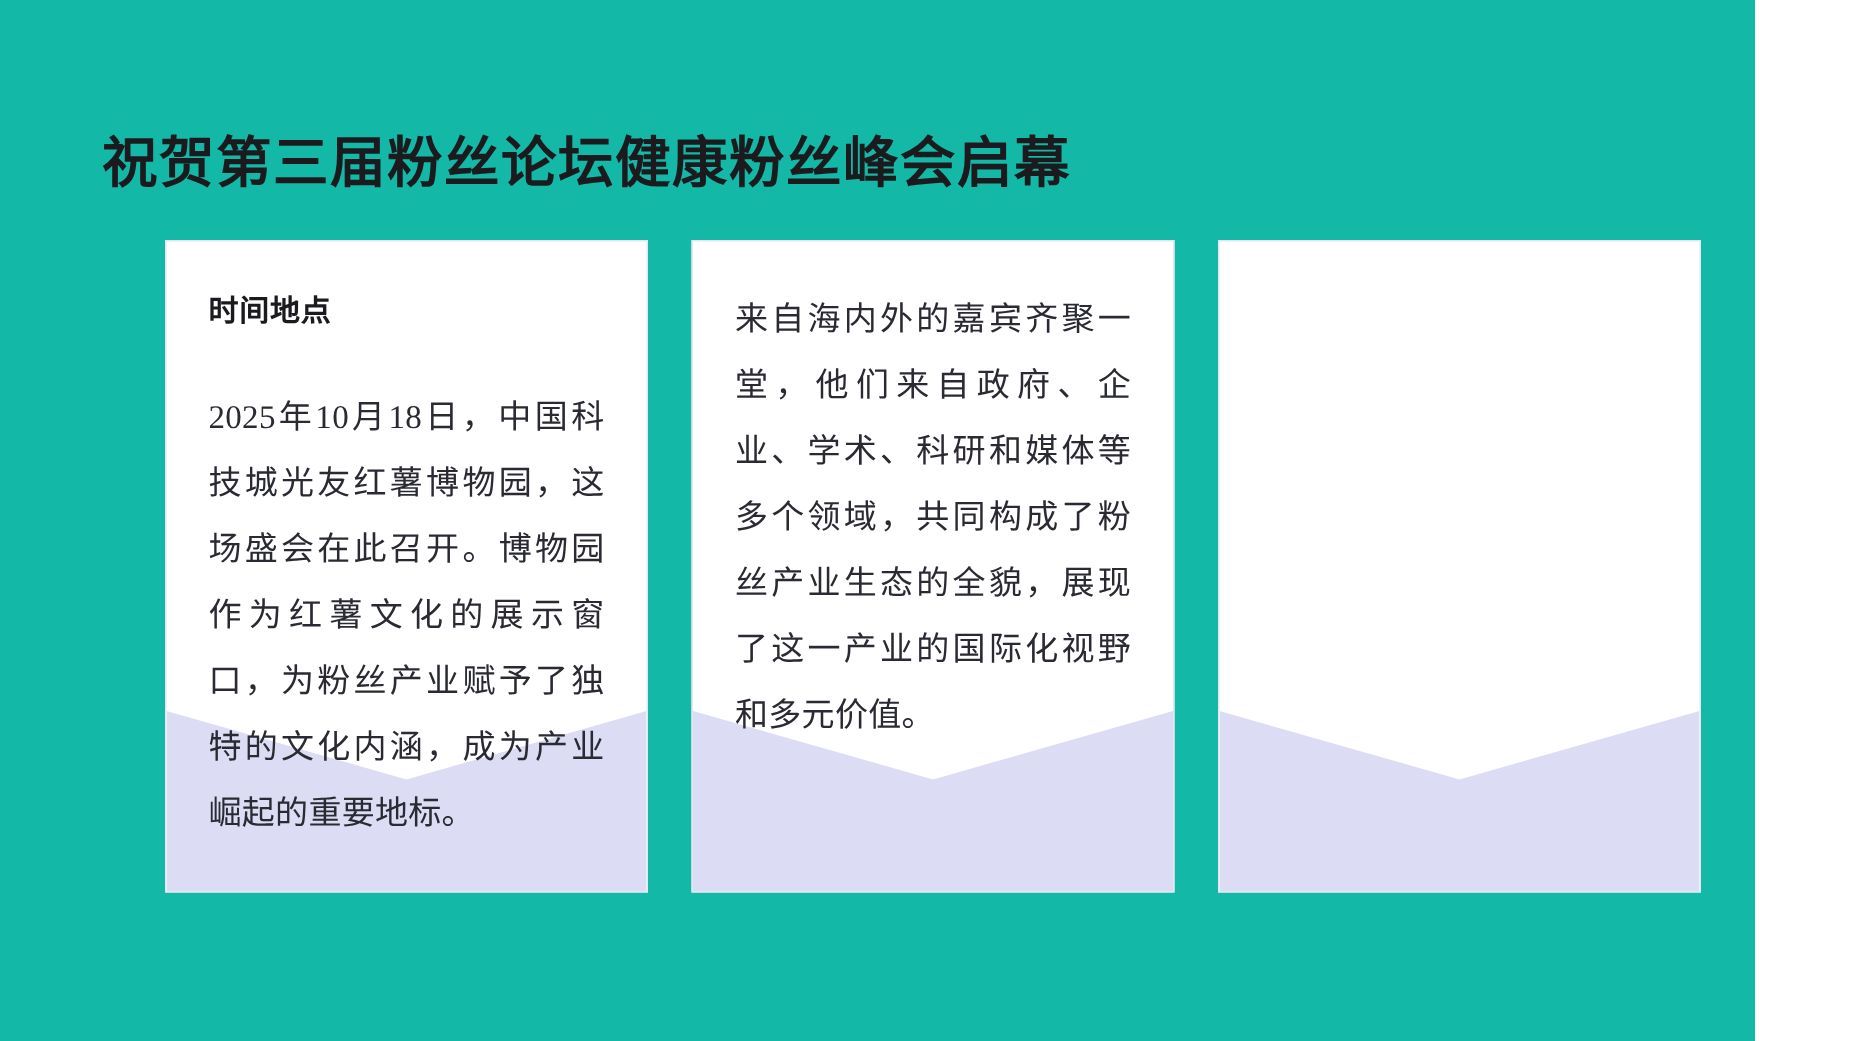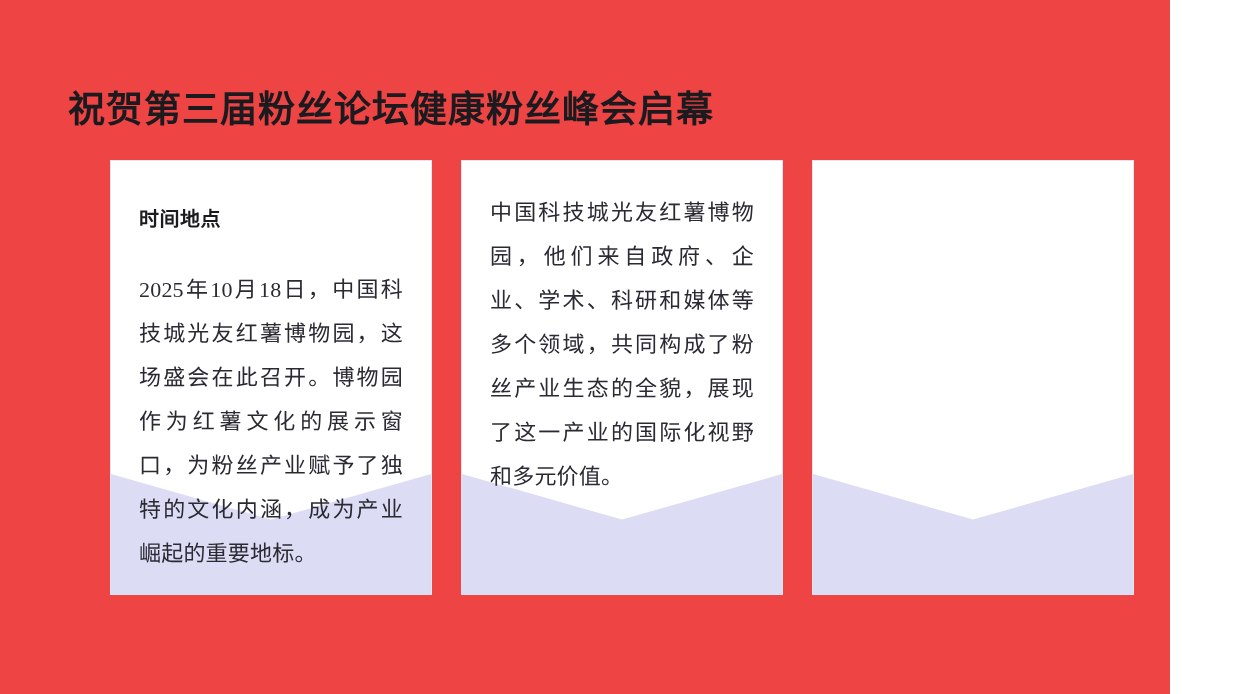--- a/index.html
+++ b/index.html
@@ -12,21 +12,21 @@
     height: 694px;
     background: #ffffff;
     font-family: "Liberation Serif", "DejaVu Serif", serif;
     overflow: hidden;
   }
 
   .slide {
     position: relative;
     width: 1170px;
     height: 694px;
-    background: #ef4444;
+    background: #14b8a6;
     box-sizing: border-box;
   }
 
   .slide-title {
     position: absolute;
     left: 68px;
     top: 60px;
     font-size: 37px;
     line-height: 1.35;
     font-weight: 700;
@@ -68,21 +68,21 @@
   .card-body {
     position: relative;
     z-index: 2;
     padding: 30px 28px 0 28px;
   }
 
   .card-title {
     font-size: 20px;
     font-weight: 700;
     color: #1b1b1f;
-    margin: 12px 0 36px 0;
+    margin: 0 0 36px 0;
     letter-spacing: 0.5px;
   }
 
   .card-text {
     font-size: 22px;
     line-height: 2.0;
     color: #2a2a33;
     margin: 0;
     text-align: justify;
     text-justify: inter-ideograph;
@@ -101,21 +101,21 @@
     <div class="card">
       <div class="card-body">
         <div class="card-title">时间地点</div>
         <p class="card-text">2025年10月18日，中国科技城光友红薯博物园，这场盛会在此召开。博物园作为红薯文化的展示窗口，为粉丝产业赋予了独特的文化内涵，成为产业崛起的重要地标。</p>
       </div>
       <div class="card-shape"></div>
     </div>
 
     <div class="card">
       <div class="card-body">
-        <p class="card-text">中国科技城光友红薯博物园，他们来自政府、企业、学术、科研和媒体等多个领域，共同构成了粉丝产业生态的全貌，展现了这一产业的国际化视野和多元价值。</p>
+        <p class="card-text">来自海内外的嘉宾齐聚一堂，他们来自政府、企业、学术、科研和媒体等多个领域，共同构成了粉丝产业生态的全貌，展现了这一产业的国际化视野和多元价值。</p>
       </div>
       <div class="card-shape"></div>
     </div>
 
     <div class="card">
       <div class="card-body">
       </div>
       <div class="card-shape"></div>
     </div>
 

